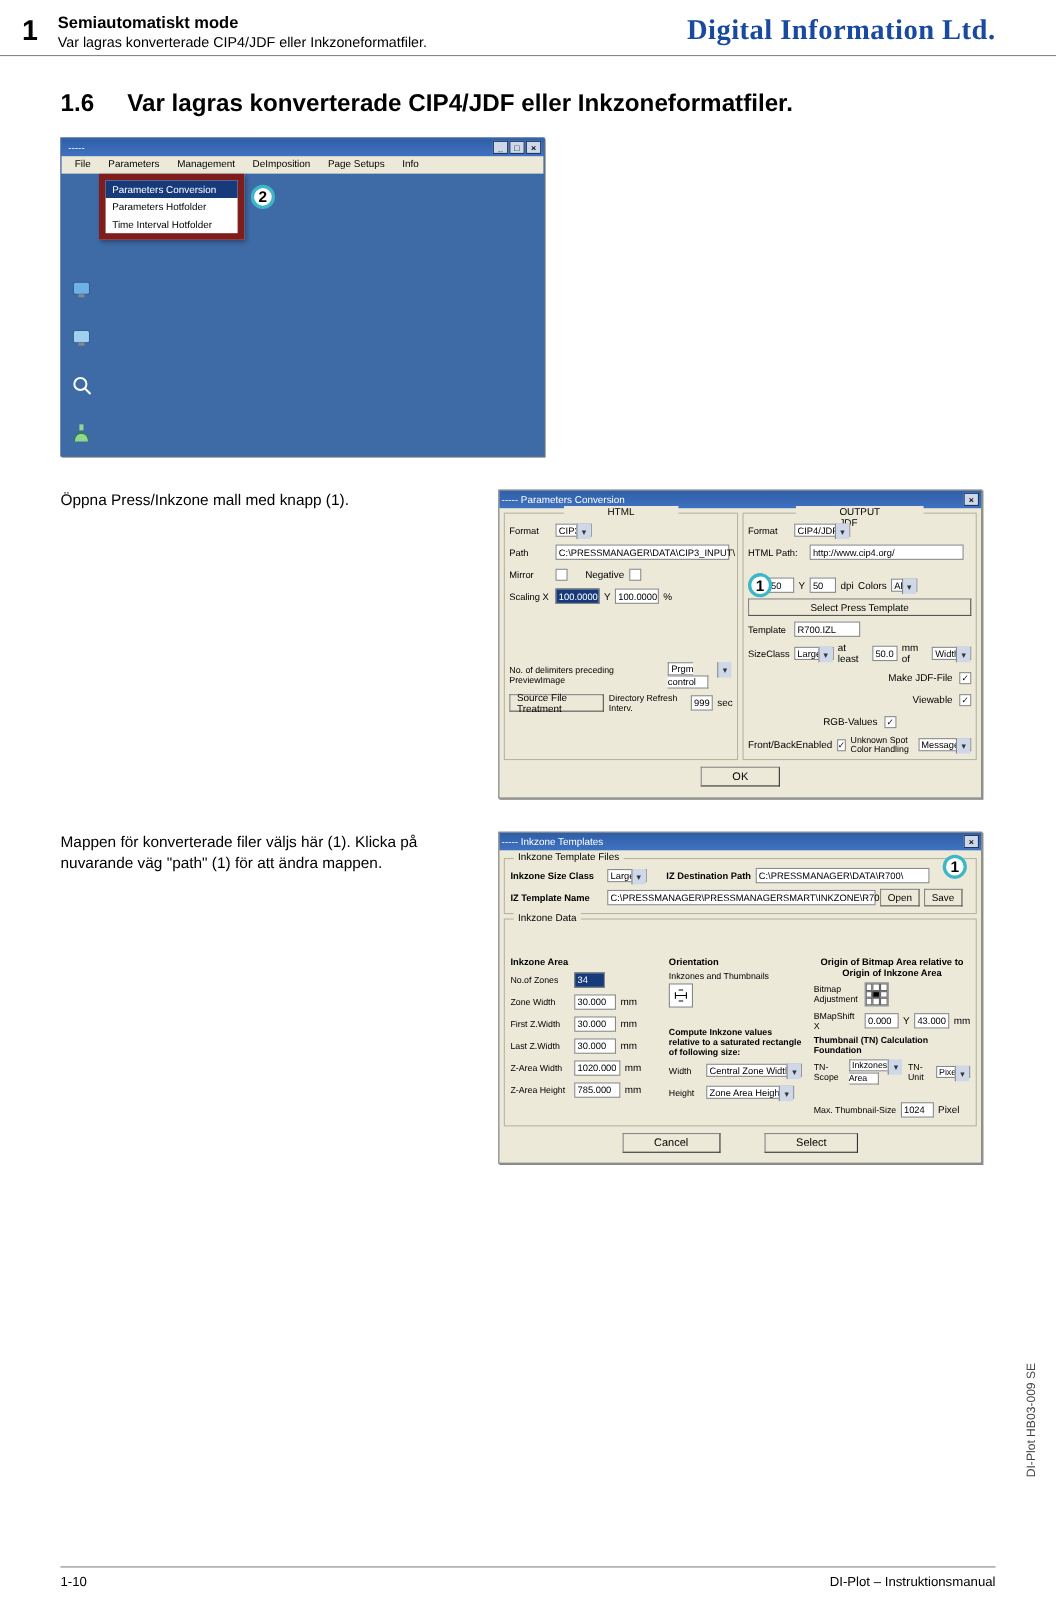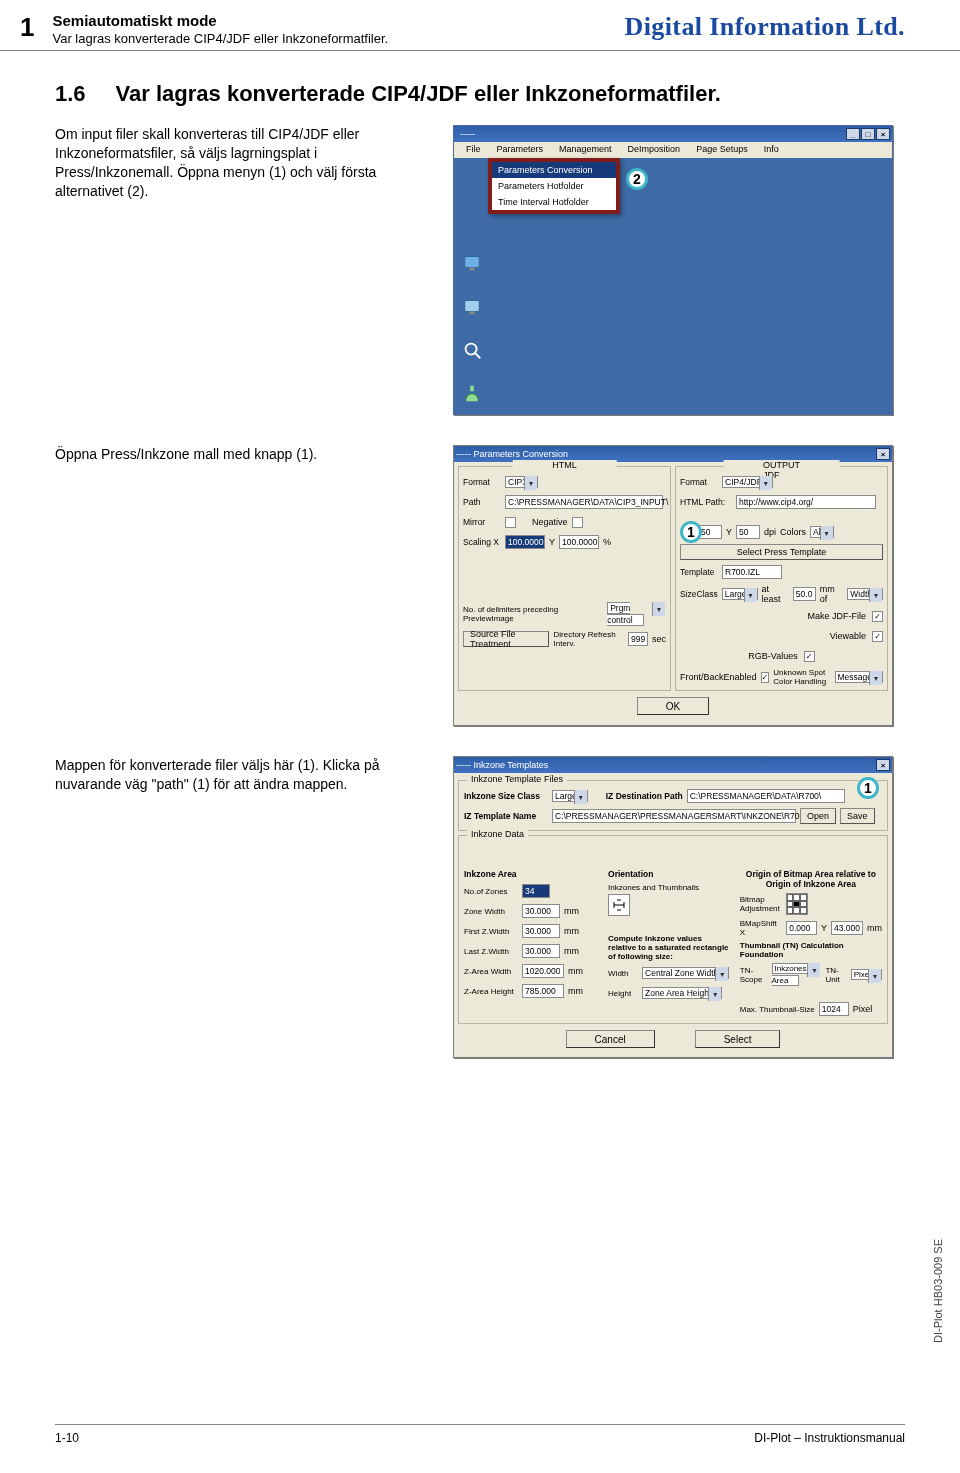--- a/index.html
+++ b/index.html
@@ -37,21 +37,21 @@
     font-size: 9px; color:#000;
     position:relative;
     box-shadow: 1px 1px 0 #7a7a7a;
   }
   .titlebar { height: 16px; background: linear-gradient(#2f5ea6,#3f72c1); display:flex; align-items:center; justify-content:space-between; padding:0 2px; }
   .titlebar .title { color:#fff; font-size:9px; padding-left:4px; }
   .winbtns { display:flex; gap:1px; }
   .winbtn { width:14px; height:12px; background:#cfd8e8; border:1px solid #1a3a6a; font-size:8px; display:flex; align-items:center; justify-content:center; color:#000; font-weight:bold; }
   .menubar { background:#ece9d8; height:16px; display:flex; padding-left:4px; }
   .menubar .mitem { padding:2px 8px; font-size:9px; color:#000; }
-  .dropdown { position:absolute; top:32px; left:34px; background:#fff; border:4px solid #7f1d1d; width:132px; box-shadow:2px 2px 4px rgba(0,0,0,0.35); z-index:2; }
+  .dropdown { position:absolute; top:32px; left:34px; background:#fff; border:6px solid #7f1d1d; width:132px; box-shadow:2px 2px 4px rgba(0,0,0,0.35); z-index:2; }
   .dropdown .ditem { padding:3px 6px; font-size:9px; }
   .dropdown .ditem.sel { background:#173a7a; color:#fff; }
   .work-area { position:absolute; top:32px; bottom:0; left:0; right:0; background:#3e6aa6; }
   .desk-icons { position:absolute; left:6px; top:92px; display:flex; flex-direction:column; gap:20px; }
   .desk-icon { width:24px; height:24px; display:flex; align-items:center; justify-content:center; }
   .desk-icon svg { width:22px; height:22px; }
 
   
   .dialog {
     width: 440px; background:#ece9d8; border:1px solid #7a7a7a;
@@ -126,21 +126,20 @@
 </div>
 
 <div class="main">
 
   <div class="section-head">
     <span>1.6</span>
     <span>Var lagras konverterade CIP4/JDF eller Inkzoneformatfiler.</span>
   </div>
 
   <div class="content-row">
-    <div class="body-text">Om input filer skall konverteras till CIP4/JDF eller Inkzoneformatsfiler, så väljs lagrningsplat i Press/Inkzonemall. Öppna menyn (1) och välj första alternativet (2).</div>
     <div class="screenshot-app">
       <div class="titlebar">
         <span class="title">-----</span>
         <div class="winbtns">
           <div class="winbtn">_</div>
           <div class="winbtn">□</div>
           <div class="winbtn">×</div>
         </div>
       </div>
       <div class="menubar">

